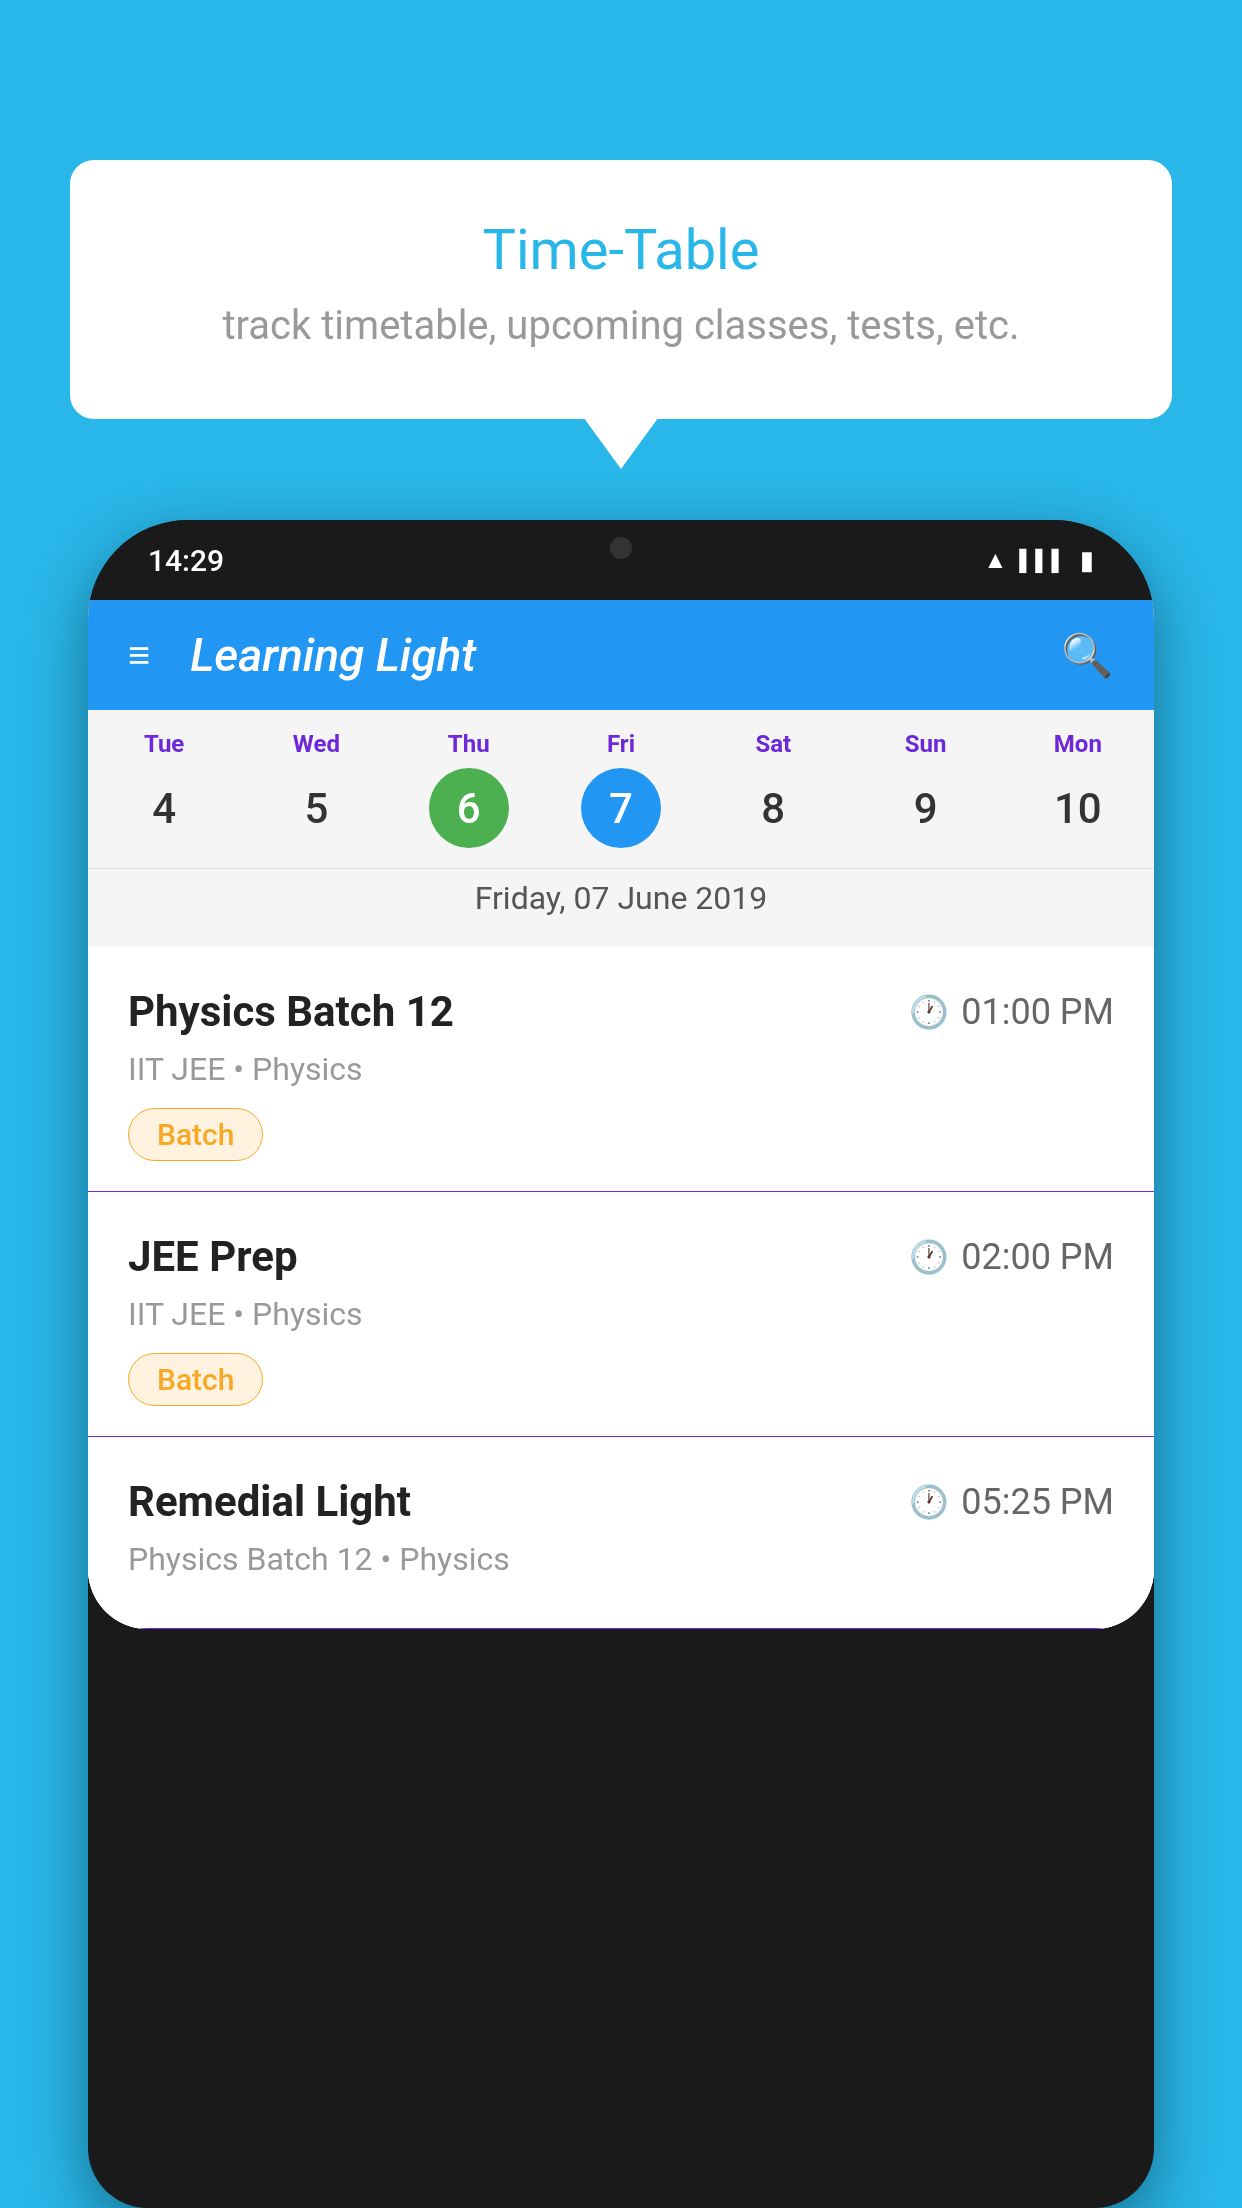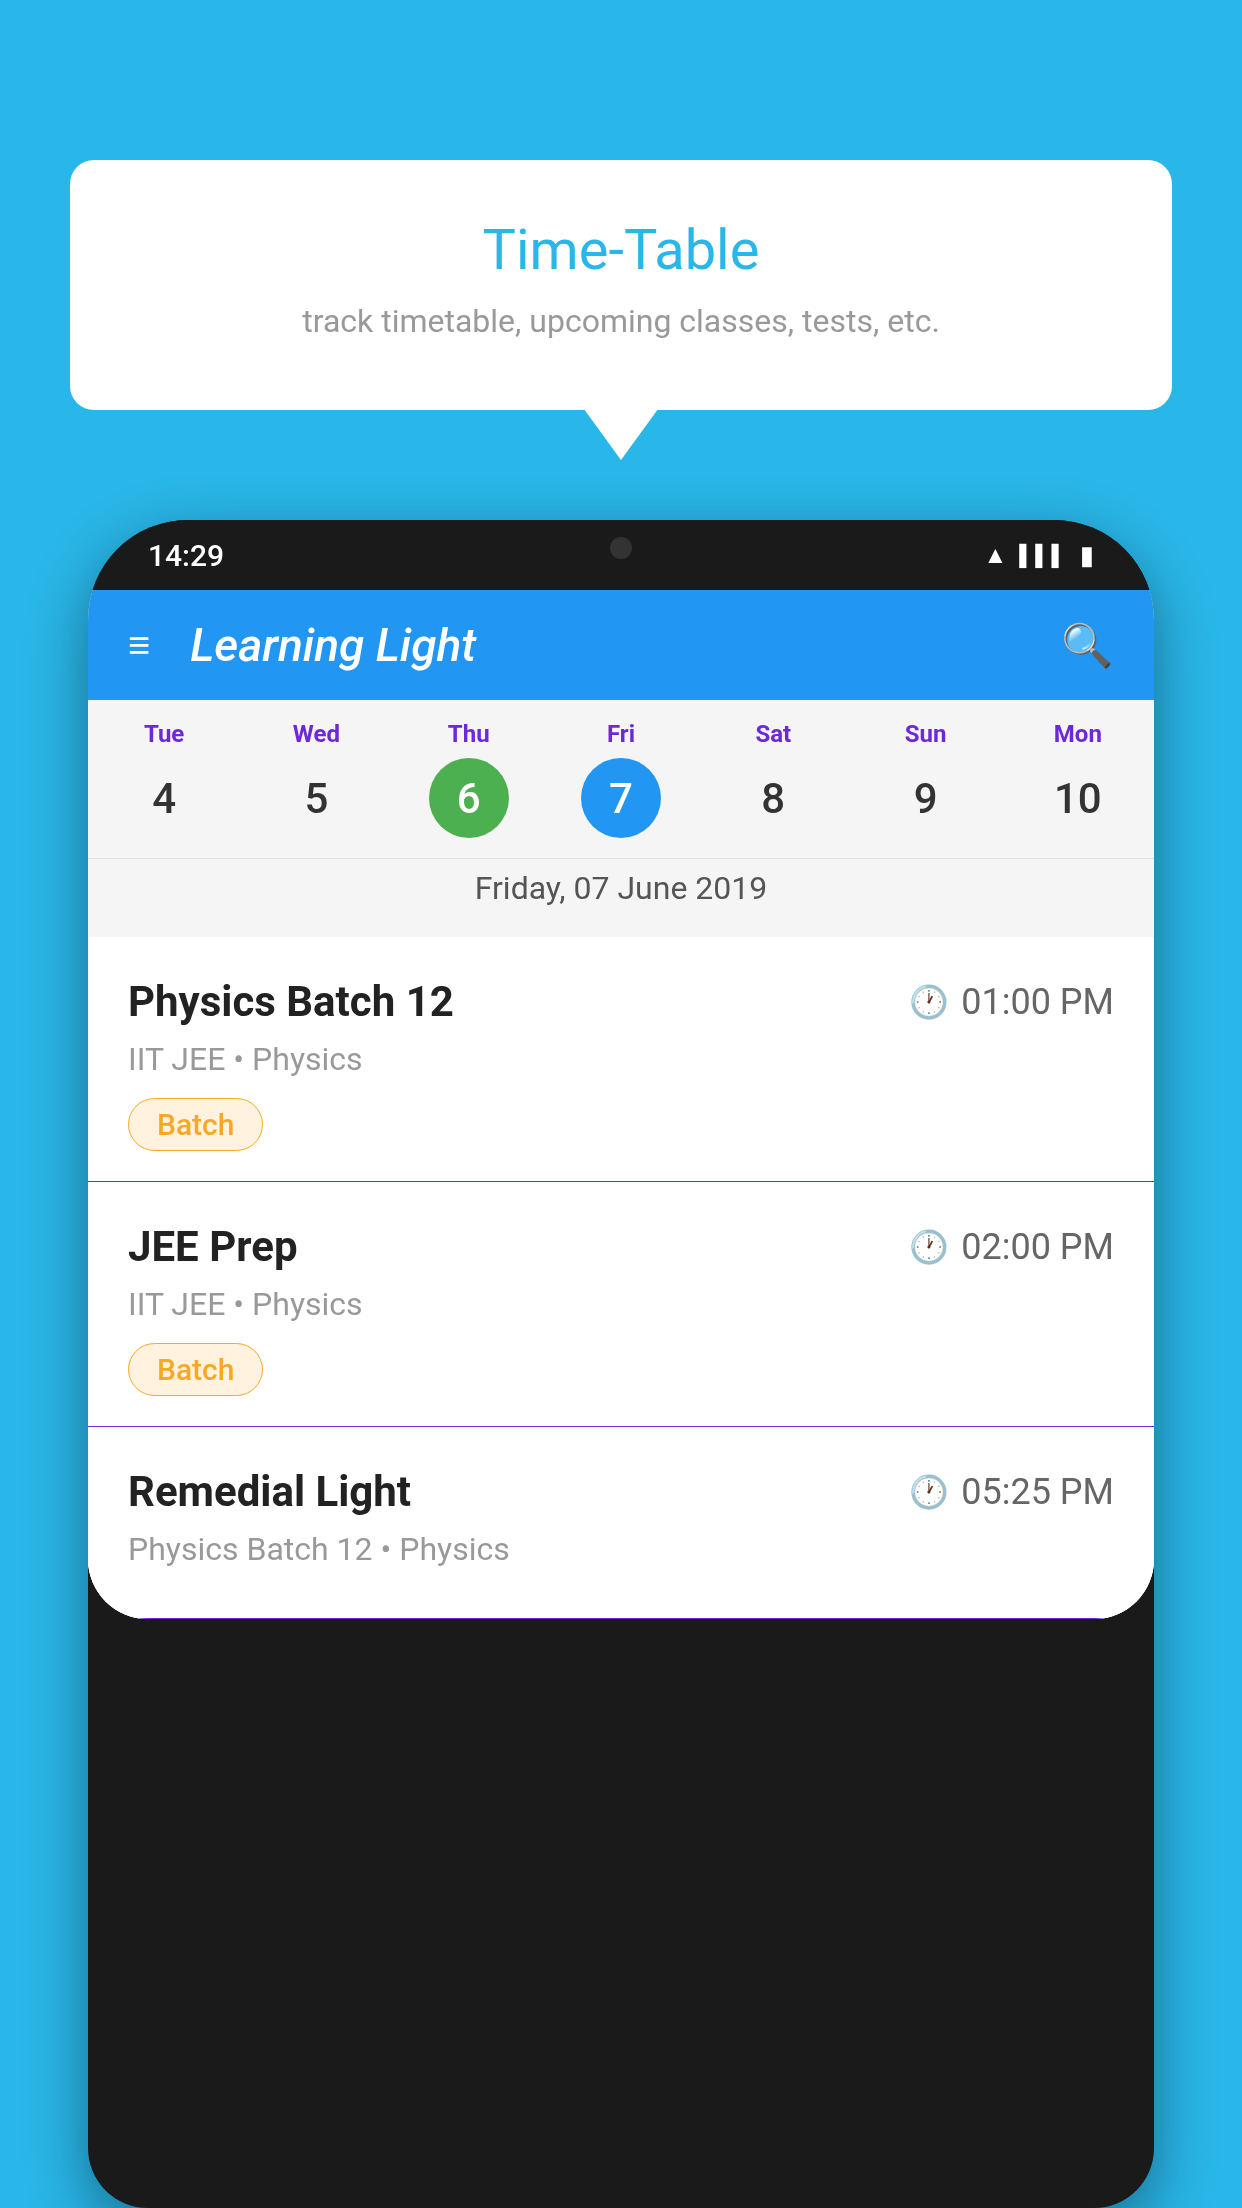--- a/index.html
+++ b/index.html
@@ -44,42 +44,42 @@
 
     .speech-bubble .title {
       font-size: 56px;
       color: #29B6E8;
       font-weight: 400;
       line-height: 1.1;
       margin-bottom: 20px;
     }
 
     .speech-bubble .subtitle {
-      font-size: 32px;
+      font-size: 40px;
       color: #999;
       font-weight: 400;
     }
 
     
     .phone-frame {
       position: absolute;
       top: 520px;
       left: 88px;
       right: 88px;
       bottom: 0;
       background: #1a1a1a;
       border-radius: 100px 100px 60px 60px;
       overflow: hidden;
       box-shadow: 0 20px 60px rgba(0,0,0,0.4);
     }
 
     
     .phone-top {
       background: #1a1a1a;
-      height: 70px;
+      height: 80px;
       display: flex;
       align-items: center;
       justify-content: space-between;
       padding: 0 60px;
       position: relative;
     }
 
     .status-time {
       color: white;
       font-size: 30px;

